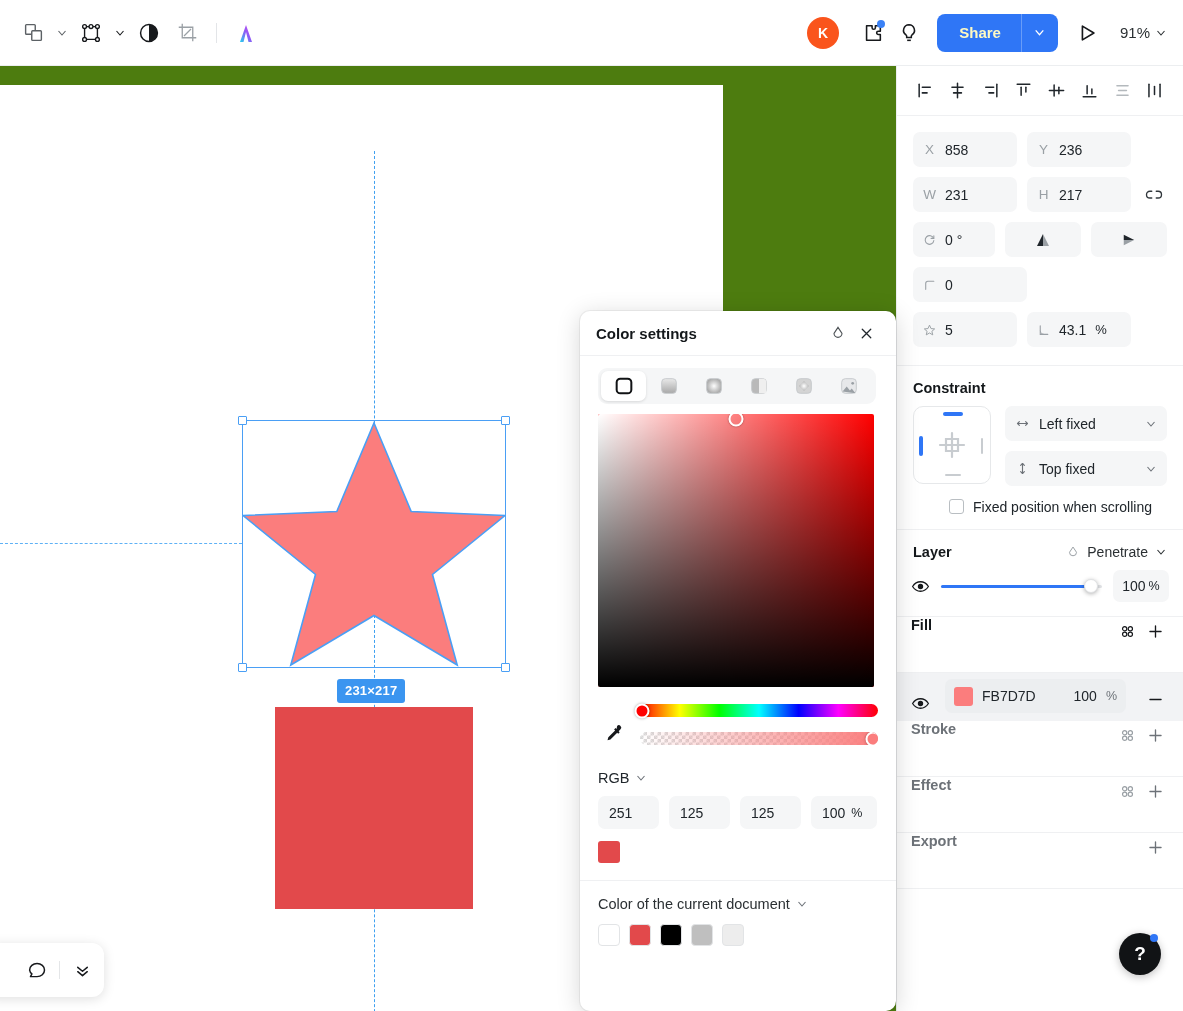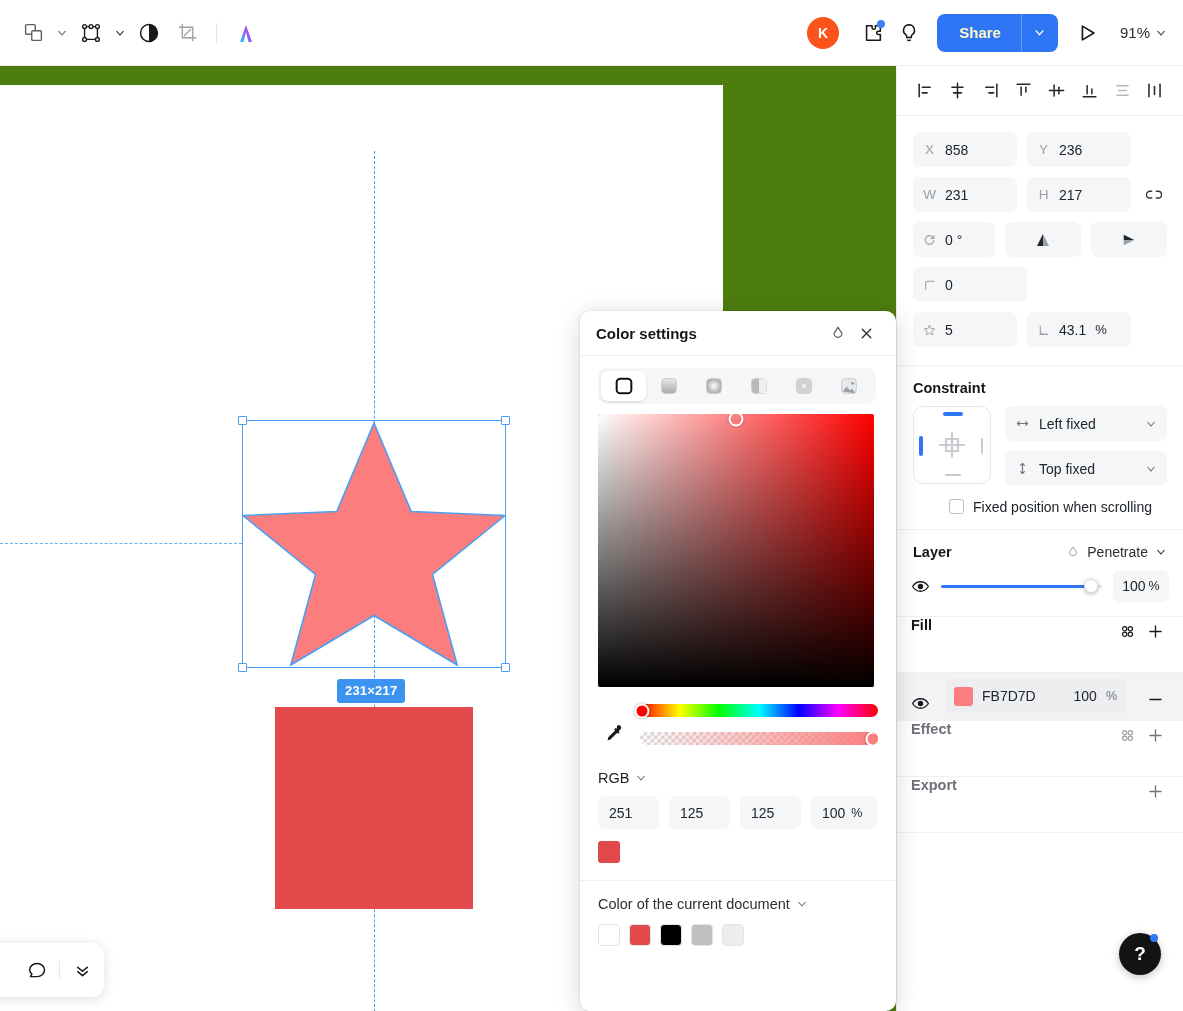--- a/index.html
+++ b/index.html
@@ -698,20 +698,36 @@
         <span class="fill-op">100</span>
         <span class="fill-pct">%</span>
       </span>
       <span class="hicon">
         <svg width="19" height="19" viewBox="0 0 24 24" stroke="#17191c" stroke-width="1.7" stroke-linecap="round">
             <path d="M5 12h14"></path>
           </svg>
       </span>
     </div>
 
+    <div class="sect-head2">
+      <span class="sec-title muted">Stroke</span>
+      <span class="hicon">
+        <svg width="17" height="17" viewBox="0 0 24 24" fill="none" stroke="#9aa0a5" stroke-width="1.7">
+          <circle cx="8" cy="8" r="3"></circle>
+            <circle cx="16" cy="8" r="3"></circle>
+            <circle cx="8" cy="16" r="3"></circle>
+            <circle cx="16" cy="16" r="3"></circle>
+        </svg>
+      </span>
+      <span class="hicon">
+        <svg width="19" height="19" viewBox="0 0 24 24" stroke="#6d7278" stroke-width="1.7" stroke-linecap="round">
+            <path d="M12 5v14M5 12h14"></path>
+          </svg>
+      </span>
+    </div>
 
     <div class="sect-head2">
       <span class="sec-title muted">Effect</span>
       <span class="hicon">
         <svg width="17" height="17" viewBox="0 0 24 24" fill="none" stroke="#9aa0a5" stroke-width="1.7">
           <circle cx="8" cy="8" r="3"></circle>
             <circle cx="16" cy="8" r="3"></circle>
             <circle cx="8" cy="16" r="3"></circle>
             <circle cx="16" cy="16" r="3"></circle>
         </svg>

